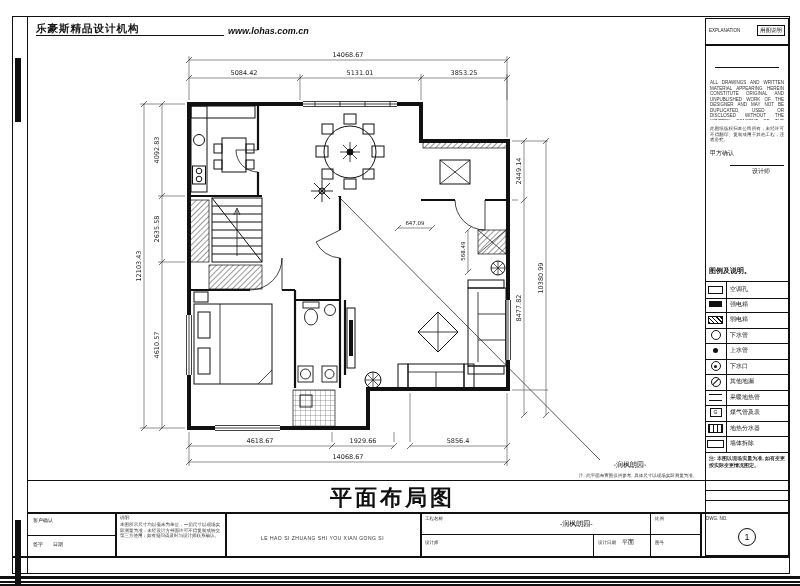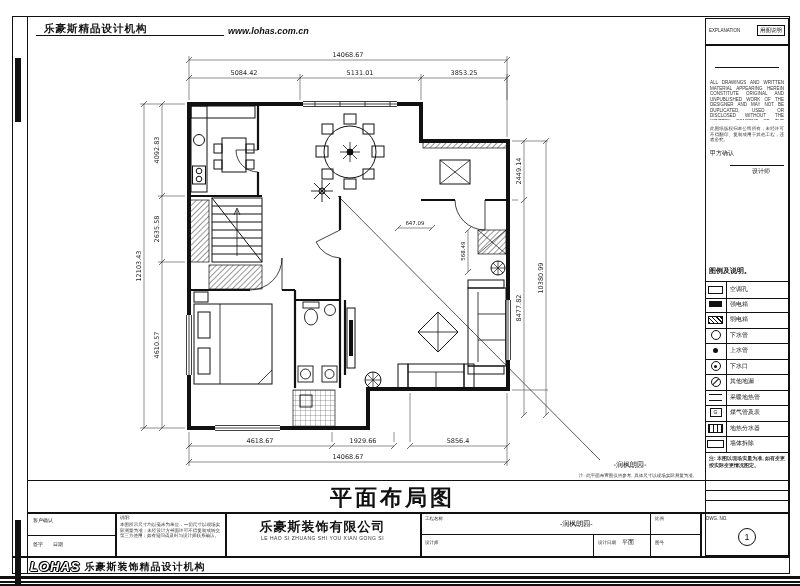--- a/index.html
+++ b/index.html
@@ -36,21 +36,21 @@
 <body>
 
 <div id="sheet">
 
   <div class="box" style="left:12px;top:16px;width:778px;height:558px;border-width:1.4px;"></div>
   <div class="ln" style="left:27px;top:16px;width:1px;height:558px;"></div>
 
   <div class="ln" style="left:15px;top:58px;width:6px;height:64px;"></div>
   <div class="ln" style="left:15px;top:520px;width:6px;height:64px;"></div>
 
-  <div class="abs" style="left:44px;top:22px;font-size:10.5px;font-weight:bold;letter-spacing:1px;">
+  <div class="abs" style="left:36px;top:22px;font-size:10.5px;font-weight:bold;letter-spacing:1px;">
     <span>乐豪斯精品设计机构</span>
   </div>
   <div class="ln" style="left:36px;top:35px;width:188px;height:1px;"></div>
   <div class="abs" style="left:228px;top:26px;font-size:9px;font-weight:bold;font-style:italic;">www.lohas.com.cn</div>
 
   <svg class="abs" style="left:0;top:0;" width="800" height="586" viewBox="0 0 800 586">
     <defs>
       <pattern id="h1" width="4" height="4" patternUnits="userSpaceOnUse" patternTransform="rotate(45)">
         <line x1="0" y1="0" x2="0" y2="4" stroke="#333" stroke-width="1"></line>
       </pattern>
@@ -341,37 +341,32 @@
   <div class="ln" style="left:650px;top:512px;width:1px;height:44px;"></div>
   <div class="ln" style="left:700px;top:512px;width:1.5px;height:44px;"></div>
   <div class="ln" style="left:27px;top:535px;width:88px;height:1px;"></div>
   <div class="ln" style="left:420px;top:534px;width:280px;height:1px;"></div>
   <div class="ln" style="left:593px;top:534px;width:1px;height:22px;"></div>
 
   <div class="abs tiny" style="left:33px;top:517px;">客户确认</div>
   <div class="abs tiny" style="left:33px;top:541px;">签字　　日期</div>
   <div class="abs celllab" style="left:120px;top:515px;">说明:</div>
   <div class="abs micro" style="left:120px;top:522px;width:100px;height:30px;overflow:hidden;">本图所示尺寸均以毫米为单位，一切尺寸以现场实际测量为准；未经设计方书面许可不得复制或转交第三方使用；如有疑问请及时与设计师联系确认。</div>
-  <div class="abs" style="left:225px;top:518px;width:195px;text-align:center;font-size:13px;font-weight:bold;letter-spacing:1px;">乐豪斯装饰有限公司</div>
   <div class="abs" style="left:225px;top:535px;width:195px;text-align:center;font-size:5px;letter-spacing:0.5px;color:#333;">LE HAO SI ZHUANG SHI YOU XIAN GONG SI</div>
 
   <div class="abs celllab" style="left:425px;top:516px;">工程名称</div>
   <div class="abs" style="left:560px;top:519px;font-size:7px;">-润枫朗园-</div>
   <div class="abs celllab" style="left:425px;top:540px;">设计师</div>
   <div class="abs celllab" style="left:598px;top:540px;">设计日期</div>
   <div class="abs" style="left:622px;top:538px;font-size:6px;">平面</div>
   <div class="abs celllab" style="left:655px;top:516px;">比例</div>
   <div class="abs celllab" style="left:655px;top:540px;">图号</div>
   <div class="abs celllab" style="left:706px;top:516px;">DWG. NO.</div>
   <div class="abs" style="left:738px;top:528px;width:16px;height:16px;border:1px solid #111;border-radius:50%;text-align:center;font-size:9px;line-height:16px;">
     <span>1</span>
   </div>
 
-  <div class="abs" style="left:30px;top:559px;height:15px;display:flex;align-items:center;gap:4px;">
-    <span class="brand-logo">LOHAS</span>
-    <span style="font-size:10px;font-weight:bold;letter-spacing:1px;">乐豪斯装饰精品设计机构</span>
-  </div>
 
   <div class="ln" style="left:0;top:576px;width:800px;height:2.5px;"></div>
   <div class="ln" style="left:0;top:580.5px;width:800px;height:2px;"></div>
   <div class="ln" style="left:0;top:584px;width:800px;height:1.5px;"></div>
 
 </div>
 
 </body></html>

